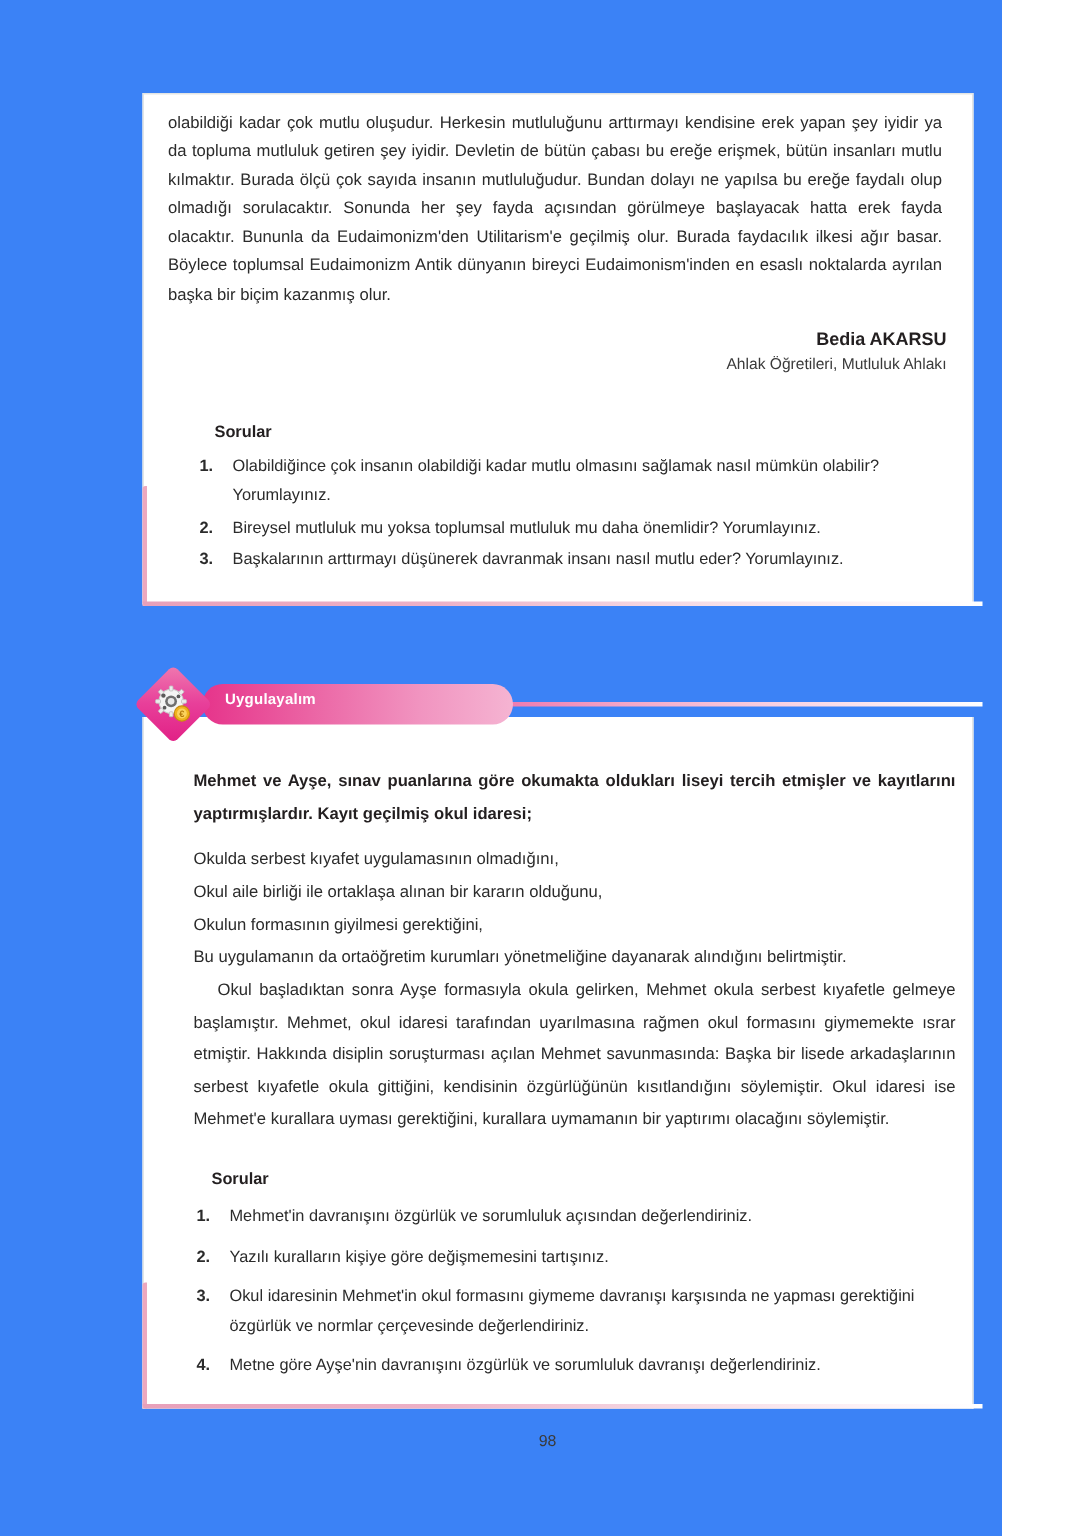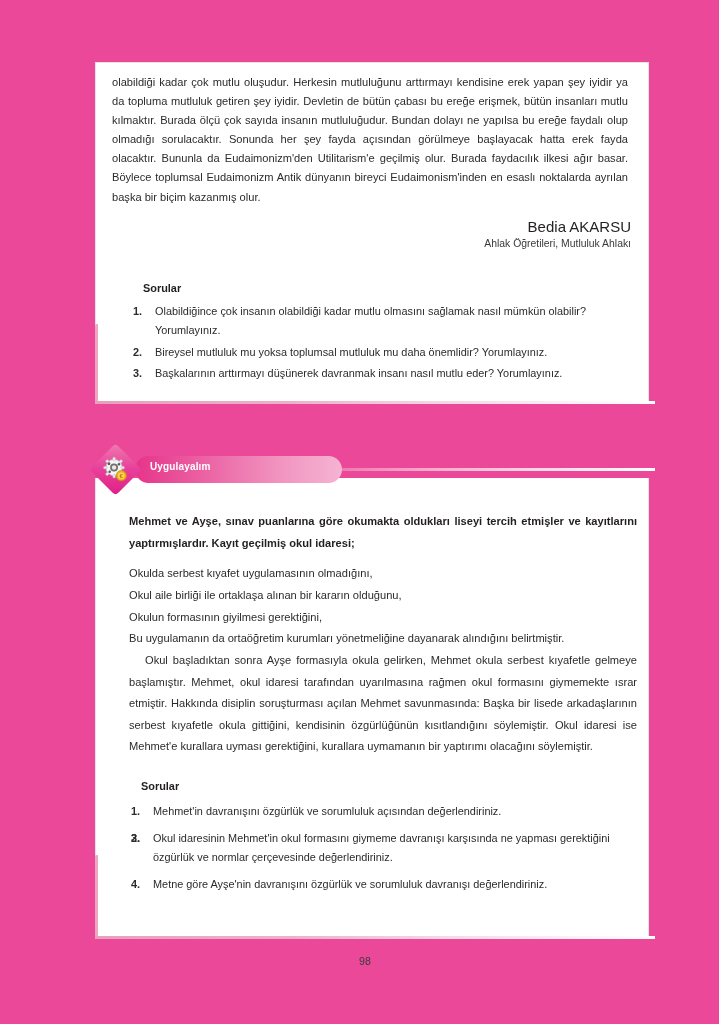--- a/index.html
+++ b/index.html
@@ -13,23 +13,23 @@
     background: #ffffff;
     font-family: "Liberation Sans", sans-serif;
     color: #231f20;
     position: relative;
     overflow: hidden;
   }
 
   .page {
     position: absolute;
     left: 0; top: 0;
-    width: 719px;
+    width: 668px;
     height: 1024px;
-    background: #ec4899;
+    background: #3b82f6;
   }
 
   
 
   .section-one {
     position: absolute;
     left: 95px;
     top: 62px;
     width: 554px;
     height: 348px;
@@ -77,22 +77,22 @@
   }
 
   .attribution {
     position: absolute;
     right: 18px;
     top: 156px;
     width: 420px;
     text-align: right;
   }
   .attr-author {
-    font-size: 15px;
-    font-weight: normal;
+    font-size: 12px;
+    font-weight: bold;
     color: #231f20;
     line-height: 17px;
   }
   .attr-source {
     font-size: 10.4px;
     color: #3a3a3a;
     line-height: 17px;
   }
 
   
@@ -373,20 +373,21 @@
 
     <div class="q-block q-block-2">
       <div class="q-title">Sorular</div>
 
       <div class="q-item">
         <span class="q-num">1.</span>
         <span>Mehmet'in davranışını özgürlük ve sorumluluk açısından değerlendiriniz.</span>
       </div>
       <div class="q-item">
         <span class="q-num">2.</span>
+        <span>Yazılı kuralların kişiye göre değişmemesini tartışınız.</span>
       </div>
       <div class="q-item">
         <span class="q-num">3.</span>
         <span>Okul idaresinin Mehmet'in okul formasını giymeme davranışı karşısında ne yapması gerektiğini özgürlük ve normlar çerçevesinde değerlendiriniz.</span>
       </div>
       <div class="q-item">
         <span class="q-num">4.</span>
         <span>Metne göre Ayşe'nin davranışını özgürlük ve sorumluluk davranışı değerlendiriniz.</span>
       </div>
     </div>

